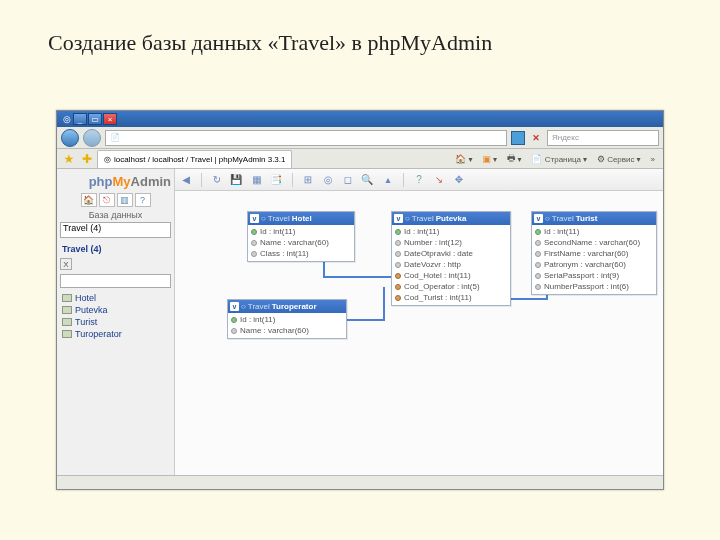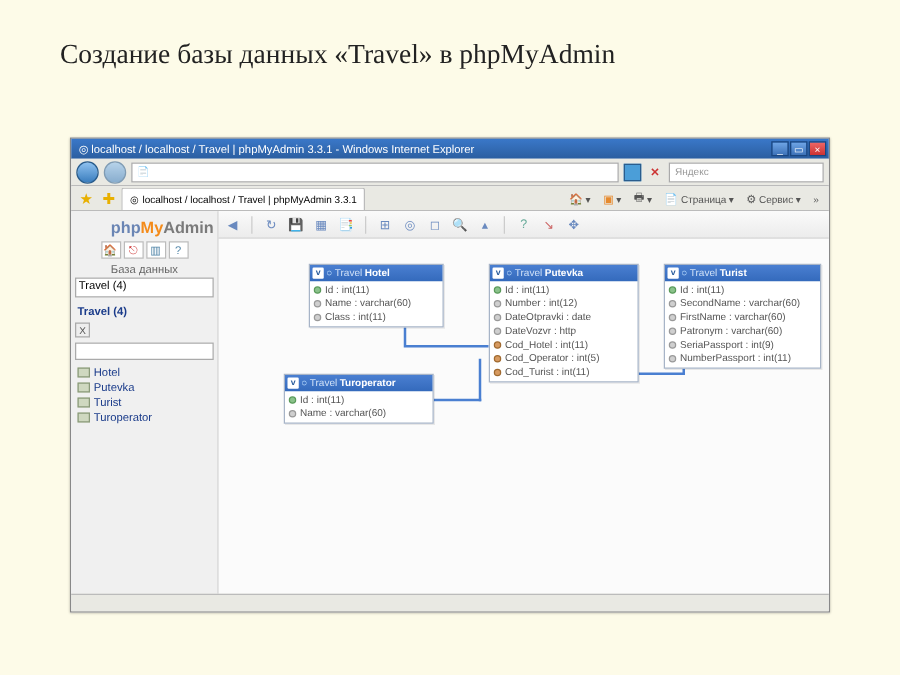--- a/index.html
+++ b/index.html
@@ -62,21 +62,21 @@
     align-items: center;
     padding: 0 4px;
     font-size: 8px;
     color: #333;
     overflow: hidden;
     white-space: nowrap;
   }
   .go-btn { width: 14px; height: 14px; background: #4b9ed8; border: 1px solid #2a5d8d; }
   .stop-btn { width: 14px; height: 14px; color: #c33; font-weight: bold; display: flex; align-items: center; justify-content: center; }
   .search-box {
-    width: 124px;
+    width: 112px;
     height: 16px;
     background: #fff;
     border: 1px solid #aaa;
     font-size: 8px;
     color: #999;
     padding: 0 4px;
     display: flex;
     align-items: center;
   }
   
@@ -191,21 +191,20 @@
 </style>
 </head>
 <body>
 
 <div class="slide-title">Создание  базы данных «Travel» в phpMyAdmin</div>
 
 <div class="browser">
 
   <div class="titlebar">
     <span style="width:12px;text-align:center;">◎</span>
-    <span class="title-text">localhost / localhost / Travel | phpMyAdmin 3.3.1 - Windows Internet Explorer</span>
     <span class="win-btns">
       <span class="win-btn">_</span>
       <span class="win-btn">▭</span>
       <span class="win-btn close">×</span>
     </span>
   </div>
 
   <div class="addrbar">
     <span class="nav-btn"></span>
     <span class="nav-btn" style="opacity:.55"></span>
@@ -409,21 +408,21 @@
             <div class="tblfield">
                 <span class="dot"></span>
                 <span>Patronym : varchar(60)</span>
               </div>
             <div class="tblfield">
                 <span class="dot"></span>
                 <span>SeriaPassport : int(9)</span>
               </div>
             <div class="tblfield">
                 <span class="dot"></span>
-                <span>NumberPassport : int(11)</span>
+                <span>NumberPassport : int(6)</span>
               </div>
           </div>
         </div>
       </div>
     </div>
   </div>
 
   <div class="statusbar"></div>
 </div>
 

